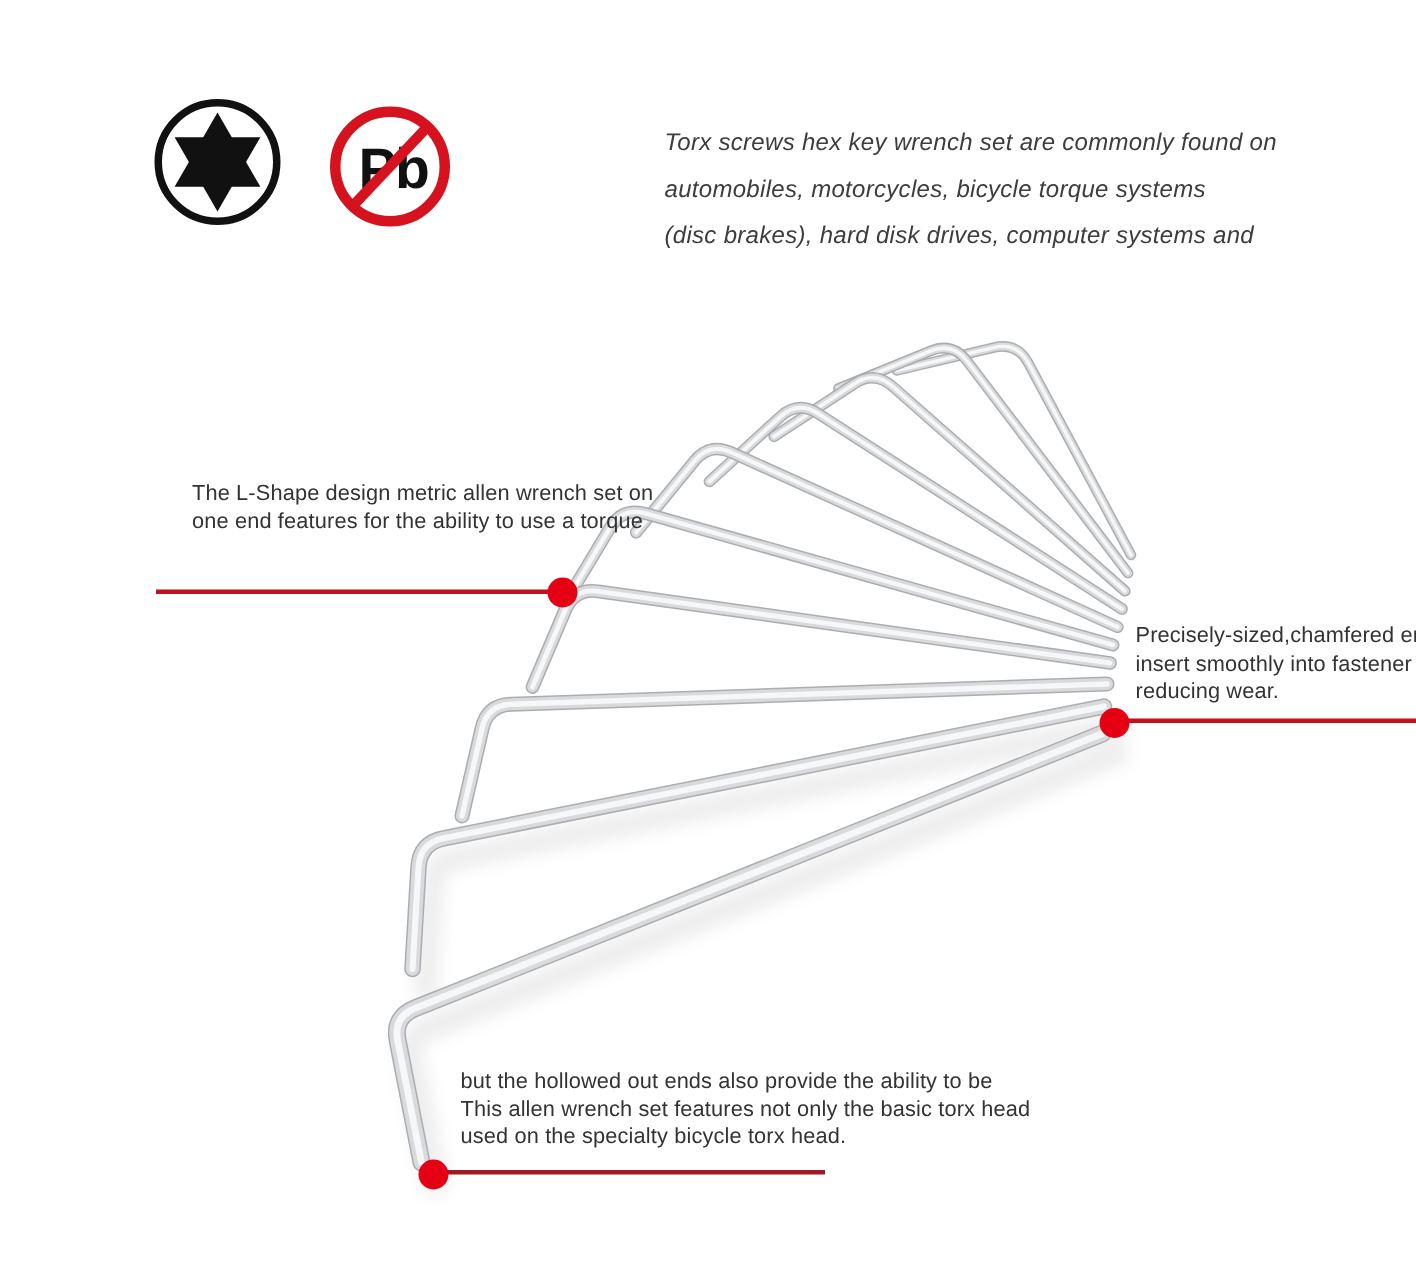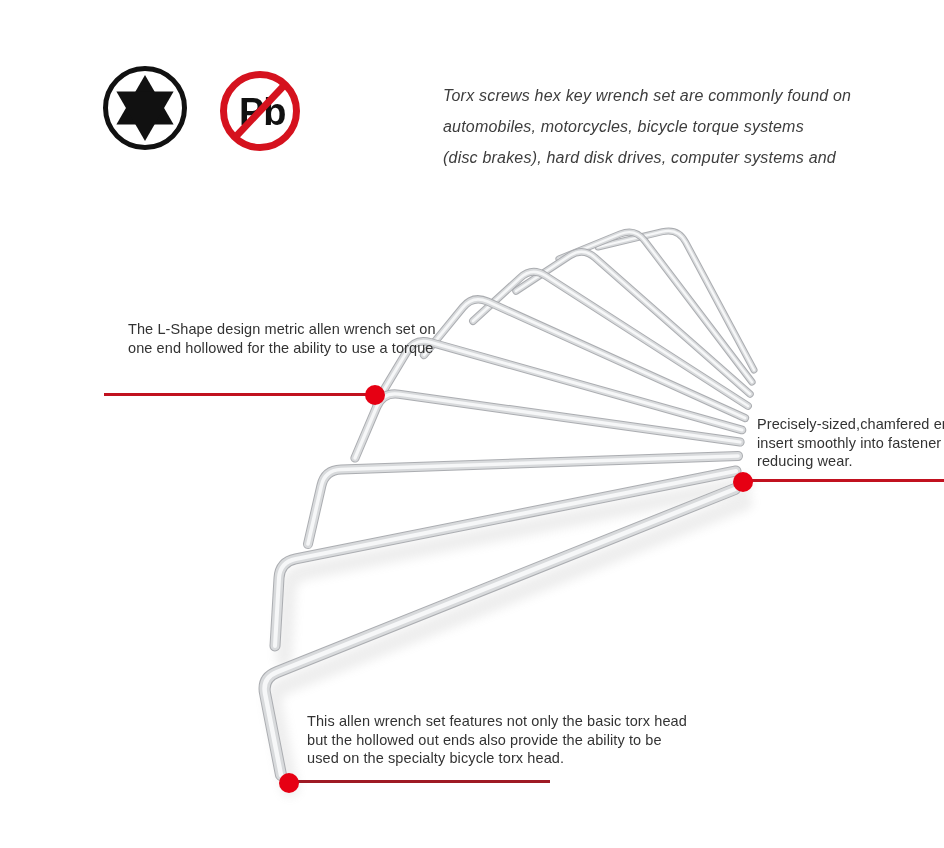--- a/index.html
+++ b/index.html
@@ -84,32 +84,32 @@
 </svg>
 
 <div class="abs intro">
   <div>Torx screws hex key wrench set are commonly found on</div>
   <div>automobiles, motorcycles, bicycle torque systems</div>
   <div>(disc brakes), hard disk drives, computer systems and</div>
 </div>
 
 <div class="abs note note-left">
   <div>The L-Shape design metric allen wrench set on</div>
-  <div>one end hollowed for the ability to use a torque</div>
+  <div>one end features for the ability to use a torque</div>
 </div>
 <div class="abs callout-line" style="left:104px;top:393px;width:262px;"></div>
 <div class="abs callout-dot" style="left:365px;top:385px;"></div>
 
 <div class="abs note note-right">
   <div>Precisely-sized,chamfered ends</div>
   <div>insert smoothly into fastener hea</div>
   <div>reducing wear.</div>
 </div>
 <div class="abs callout-line" style="left:750px;top:479px;width:194px;"></div>
 <div class="abs callout-dot" style="left:733px;top:472px;"></div>
 
 <div class="abs note note-bottom">
+  <div>but the hollowed out ends also provide the ability to be</div>
   <div>This allen wrench set features not only the basic torx head</div>
-  <div>but the hollowed out ends also provide the ability to be</div>
   <div>used on the specialty bicycle torx head.</div>
 </div>
 <div class="abs callout-line" style="left:292px;top:780px;width:258px;background:#9e1a24;"></div>
 <div class="abs callout-dot" style="left:279px;top:773px;"></div>
 
 </body></html>

